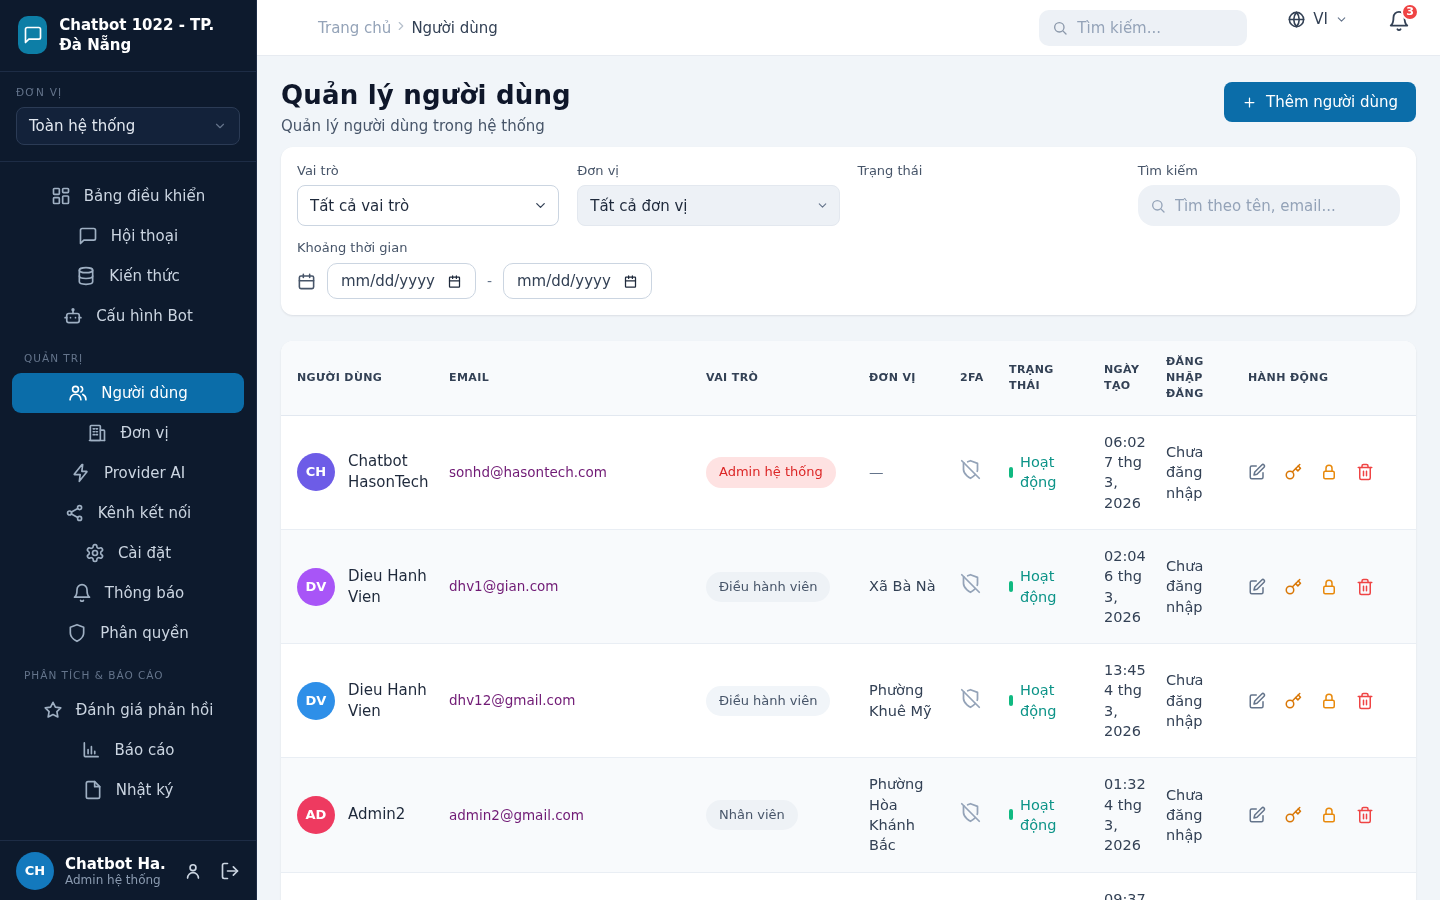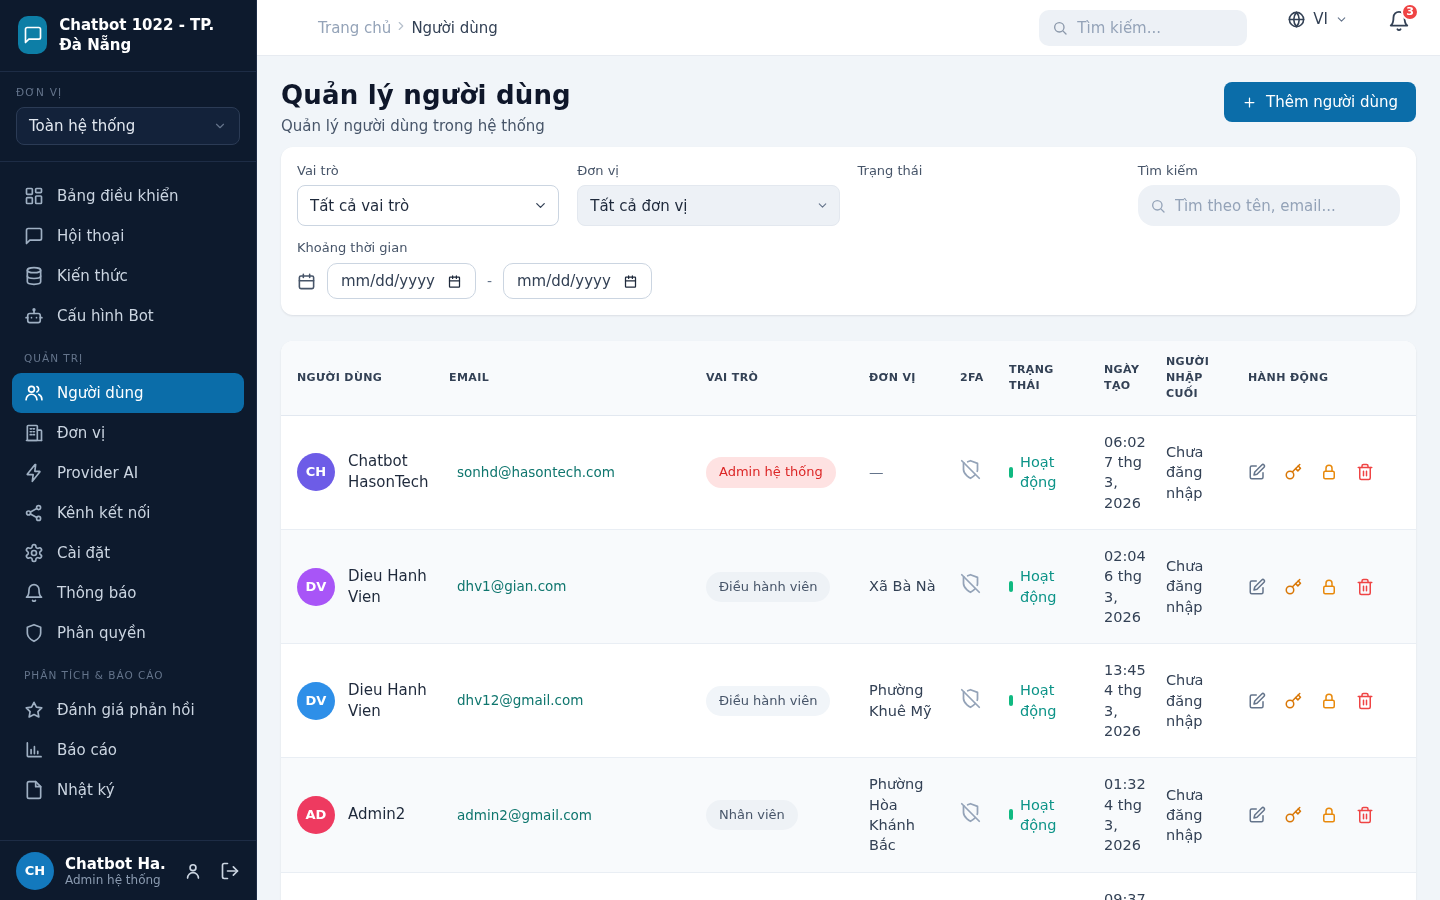--- a/index.html
+++ b/index.html
@@ -37,21 +37,21 @@
     background: #13223a; border: 1px solid #2b3b55; border-radius: 8px;
     padding: 9px 12px; font-size: 15px; color: #e2e8f0; cursor: pointer;
   }
   .sb-unit-select .icn { width: 14px; height: 14px; color: #64748b; }
 
   .sb-nav { padding: 14px 12px; flex: 1; overflow: hidden; }
   .sb-heading { font-size: 10.5px; letter-spacing: 1px; color: #64748b; padding: 16px 12px 9px; }
   .sb-item {
     display: flex; align-items: center; gap: 13px;
     padding: 9px 12px; height: 40px; border-radius: 9px;
-    font-size: 15px; color: #cbd5e1; cursor: pointer; white-space: nowrap;
+    font-size: 15px; color: #cbd5e1; cursor: pointer; white-space: nowrap; justify-content: center;
   }
   .sb-item .icn { width: 20px; height: 20px; color: #9fb0c3; }
   .sb-item.active { background: #0b6da9; color: #ffffff; }
   .sb-item.active .icn { color: #ffffff; }
 
   .sb-user {
     position: absolute; bottom: 0; left: 0; right: 0; z-index: 5;
     background: #0d1a2d; border-top: 1px solid #1d2c45;
     display: flex; align-items: center; gap: 11px; padding: 11px 16px; height: 60px;
   }
@@ -166,21 +166,21 @@
   }
   tbody tr { height: 105px; background: #fff; }
   tbody tr.alt { background: #f8fafc; }
   tbody tr:first-child td { border-top: none; }
   .ucell { display: flex; align-items: center; gap: 13px; }
   .uavatar {
     width: 38px; height: 38px; border-radius: 50%; flex: none; color: #fff;
     font-size: 13px; font-weight: bold; display: flex; align-items: center; justify-content: center;
   }
   .uname { font-size: 15px; color: #1e293b; }
-  .email { font-size: 13.5px; color: #0f766e; word-break: break-all; margin-left: 8px; }
+  .email { font-size: 13.5px; color: #701a75; word-break: break-all; }
   .rbadge { display: inline-block; padding: 6px 13px; border-radius: 999px; font-size: 13px; white-space: nowrap; }
   .rbadge.red { background: #fee2e2; color: #dc2626; }
   .rbadge.gray { background: #f1f5f9; color: #475569; }
   tr.alt .rbadge.gray { background: #eef2f6; }
   .dash { color: #64748b; }
   .twofa { width: 21px; height: 21px; color: #94a3b8; }
   .status { display: flex; align-items: center; gap: 7px; }
   .status .bar { width: 4px; height: 11px; border-radius: 2px; background: #10b981; flex: none; }
   .status .stxt { color: #0d9488; font-size: 14.5px; }
   .actions { display: flex; align-items: center; gap: 18px; }
@@ -518,21 +518,21 @@
       <table>
         <thead>
             <tr id="thead-row">
               <th class="c1">NGƯỜI DÙNG</th>
               <th class="c2">EMAIL</th>
               <th class="c3">VAI TRÒ</th>
               <th class="c4">ĐƠN VỊ</th>
               <th class="c5">2FA</th>
               <th class="c6">TRẠNG THÁI</th>
               <th class="c7">NGÀY TẠO</th>
-              <th class="c8">NGƯỜI NHẬP CUỐI</th>
+              <th class="c8">ĐĂNG NHẬP ĐĂNG</th>
               <th class="c9">HÀNH ĐỘNG</th>
             </tr>
           </thead>
         <tbody id="tbody">
             <tr class="">
               <td class="c1">
                 <div class="ucell">
                   <div class="uavatar" style="background: rgb(109, 92, 231);">CH</div>
                   <div class="uname">Chatbot HasonTech</div>
                 </div>

